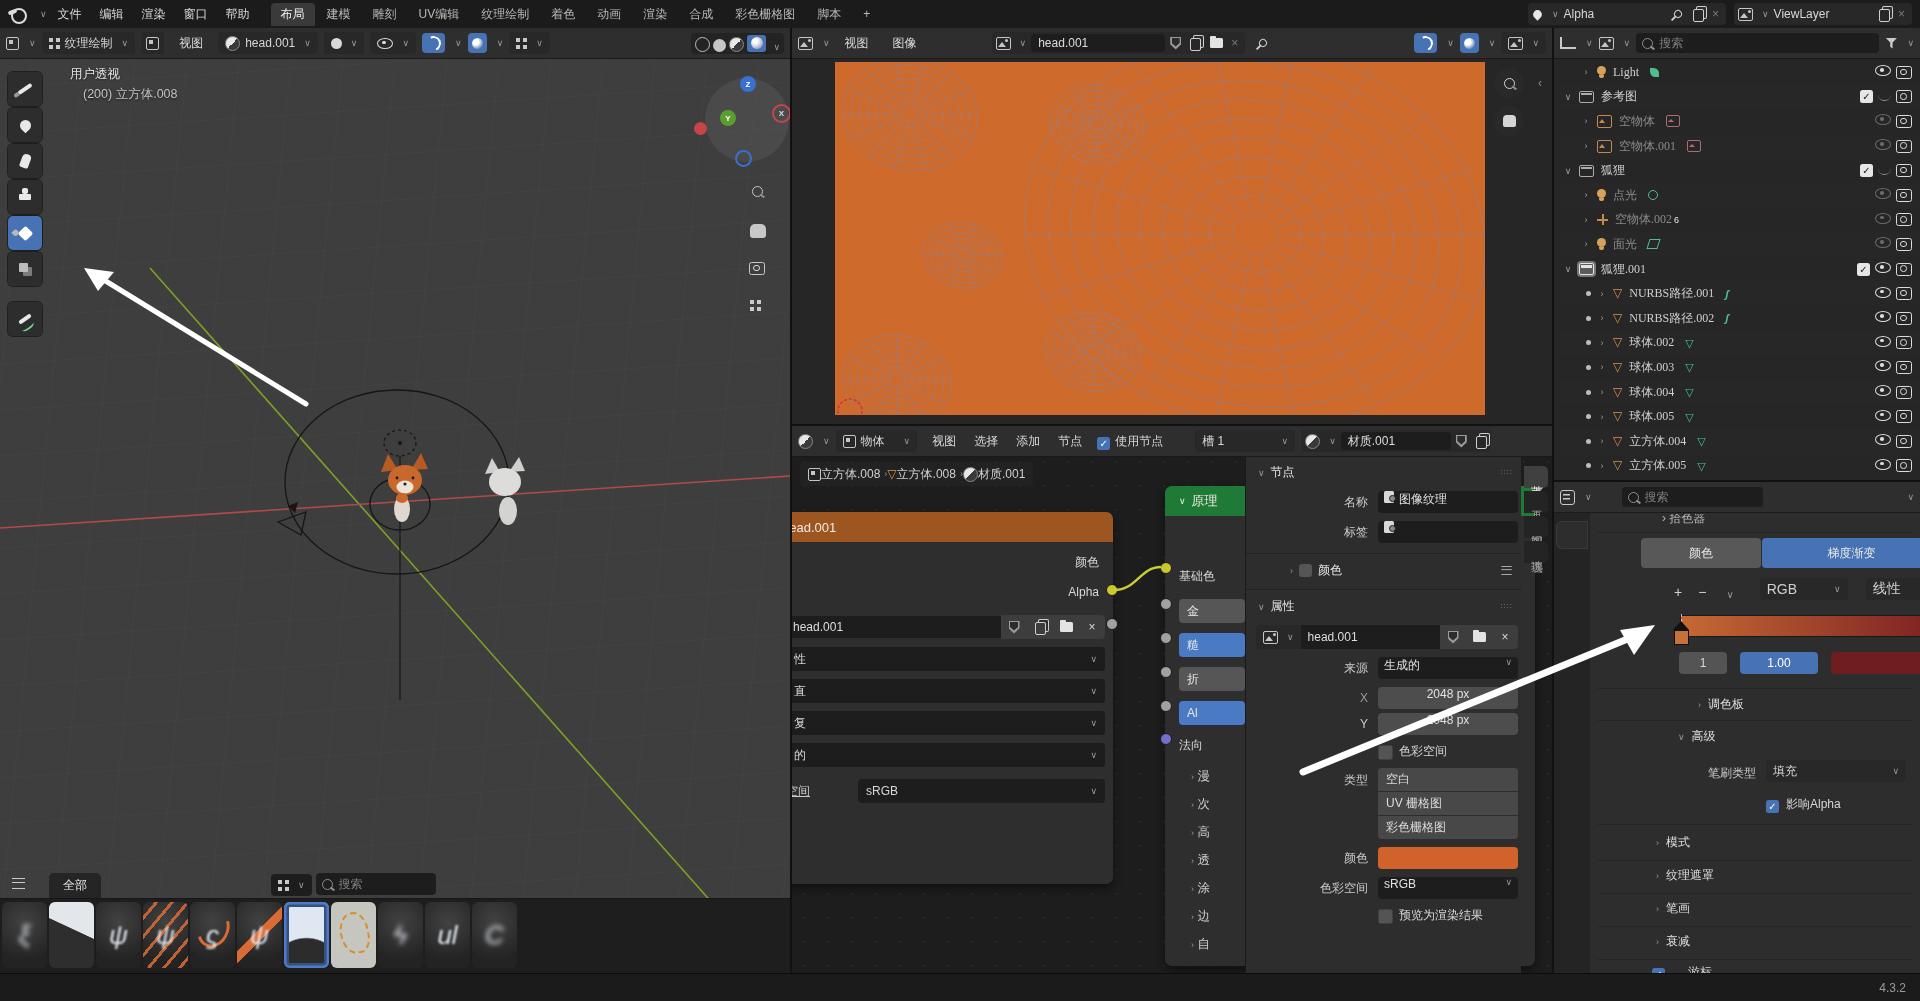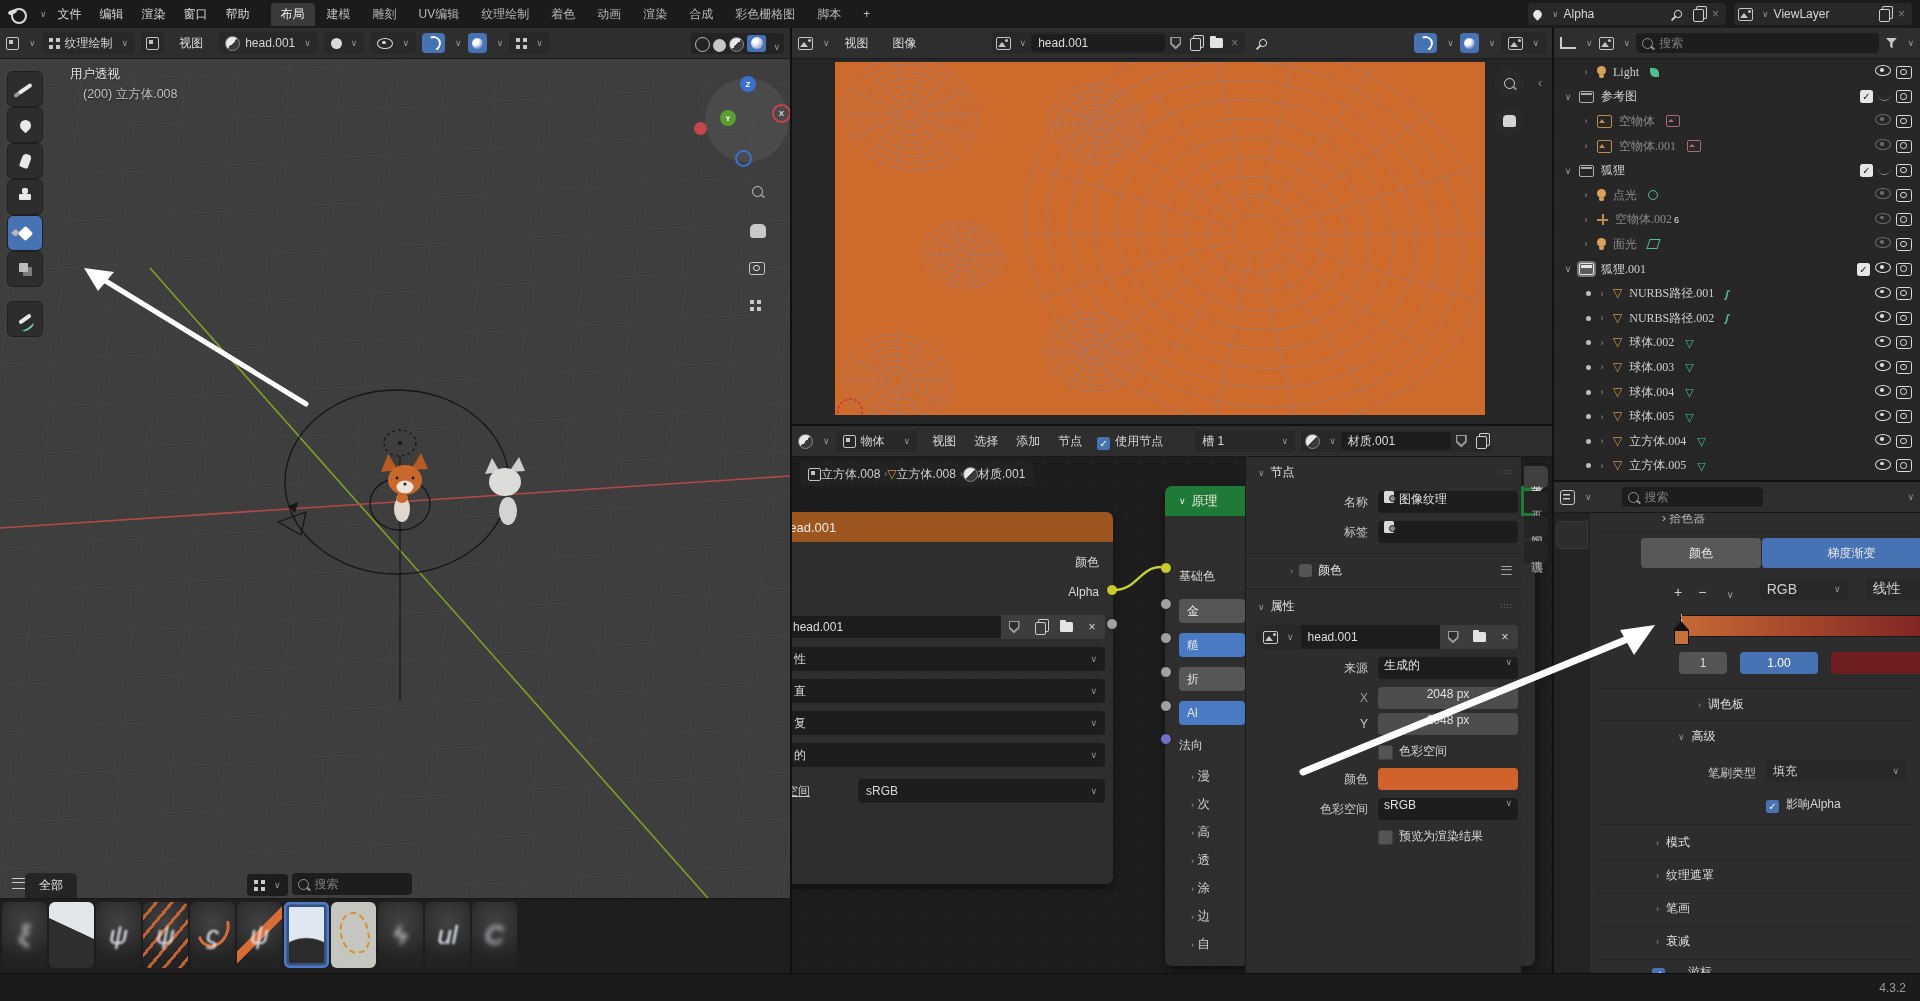--- a/index.html
+++ b/index.html
@@ -72,21 +72,21 @@
   .t-fill:after{content:"";position:absolute;left:-5px;top:9px;width:6px;height:6px;background:#b9b9b9;border-radius:50% 50% 50% 0;}
   .t-mask{width:9px;height:9px;background:#bdbdbd;border-radius:1px;box-shadow:4px 4px 0 0 #7c7c7c;margin:-3px 0 0 -3px;}
   .t-annot{width:14px;height:4px;background:#e8e8e8;border-radius:2px;transform:rotate(-35deg);position:relative;}
   .t-annot:after{content:"";position:absolute;left:-2px;top:6px;width:14px;height:5px;border-bottom:2px solid #6fcf97;border-radius:50%;}
   .vp-text{position:absolute;left:70px;top:38px;color:#e4e4e4;font-size:12.5px;text-shadow:0 1px 2px #0008;z-index:4;}
   .vp-text .sub{color:#c2c2c2;margin-top:3px;margin-left:13px;}
   .navico{position:absolute;color:#cfcfcf;z-index:4;}
   .gizmo-ball{position:absolute;border-radius:50%;display:flex;align-items:center;justify-content:center;font-size:8px;color:#fff;z-index:4;font-weight:bold;}
   
   #shelf-tabs{position:absolute;left:0;top:846px;right:0;height:24px;display:flex;align-items:flex-end;z-index:5;}
-  .shelf-tab{background:#252525;color:#e8e8e8;padding:4px 14px;border-radius:5px 5px 0 0;margin-left:0;}
+  .shelf-tab{background:#252525;color:#e8e8e8;padding:4px 14px;border-radius:5px 5px 0 0;margin-left:24px;}
   #shelf{position:absolute;left:0;top:870px;right:0;bottom:0;background:#1e1e1e;z-index:5;border-top:1px solid #161616;}
   .tiles{position:absolute;left:2px;top:3px;display:flex;gap:2px;}
   .tile{width:45px;height:66px;border-radius:6px;background:radial-gradient(circle at 50% 30%,#424242,#232323 75%);position:relative;overflow:hidden;display:flex;align-items:center;justify-content:center;}
   .tile:before{content:"";position:absolute;inset:0;}
   .tile .gl{color:#e6ecf4;font-size:26px;filter:blur(1px);font-style:italic;}
   .tile.v-dome{background:linear-gradient(205deg,#e3e6ea 42%,#2e2e2e 43%);}
   .tile.v-scratch1:before{background:repeating-linear-gradient(130deg,transparent 0 9px,#d96b35 9px 12px);opacity:.85;}
   .tile.v-curveor:before{border:3px solid #d96b35;border-radius:50%;inset:8px 6px 20px 8px;border-left-color:transparent;border-top-color:transparent;transform:rotate(25deg);}
   .tile.v-diagor:before{background:linear-gradient(135deg,transparent 44%,#d96b35 45%,#d96b35 55%,transparent 56%);}
   .tile.v-drip{background:radial-gradient(circle at 50% 112%,#2c2c2c 48%,#dfe7f2 50%);box-shadow:0 0 0 2.5px #4f7ac7 inset,0 0 0 5px #35517e inset;}
@@ -813,20 +813,28 @@
           <span>2048 px</span>
         </span>
     </div>
     <div class="p-row">
       <span class="p-label"></span>
       <span class="row" style="gap:6px;">
           <span class="i-check-empty"></span>
           <span>色彩空间</span>
         </span>
     </div>
+    <div class="p-row" style="align-items:flex-start;">
+      <span class="p-label" style="margin-top:4px;">类型</span>
+      <span style="flex:1;display:flex;flex-direction:column;border-radius:4px;overflow:hidden;gap:1px;">
+          <span class="opt">空白</span>
+          <span class="opt">UV 栅格图</span>
+          <span class="opt">彩色栅格图</span>
+        </span>
+    </div>
     <div class="p-row">
       <span class="p-label">颜色</span>
       <span class="p-field" style="background:#d2622b;"></span>
     </div>
     <div class="p-row">
       <span class="p-label">色彩空间</span>
       <span class="p-field">
           <span>sRGB</span>
           <span class="flex1"></span>
           <span class="chev">∨</span>

